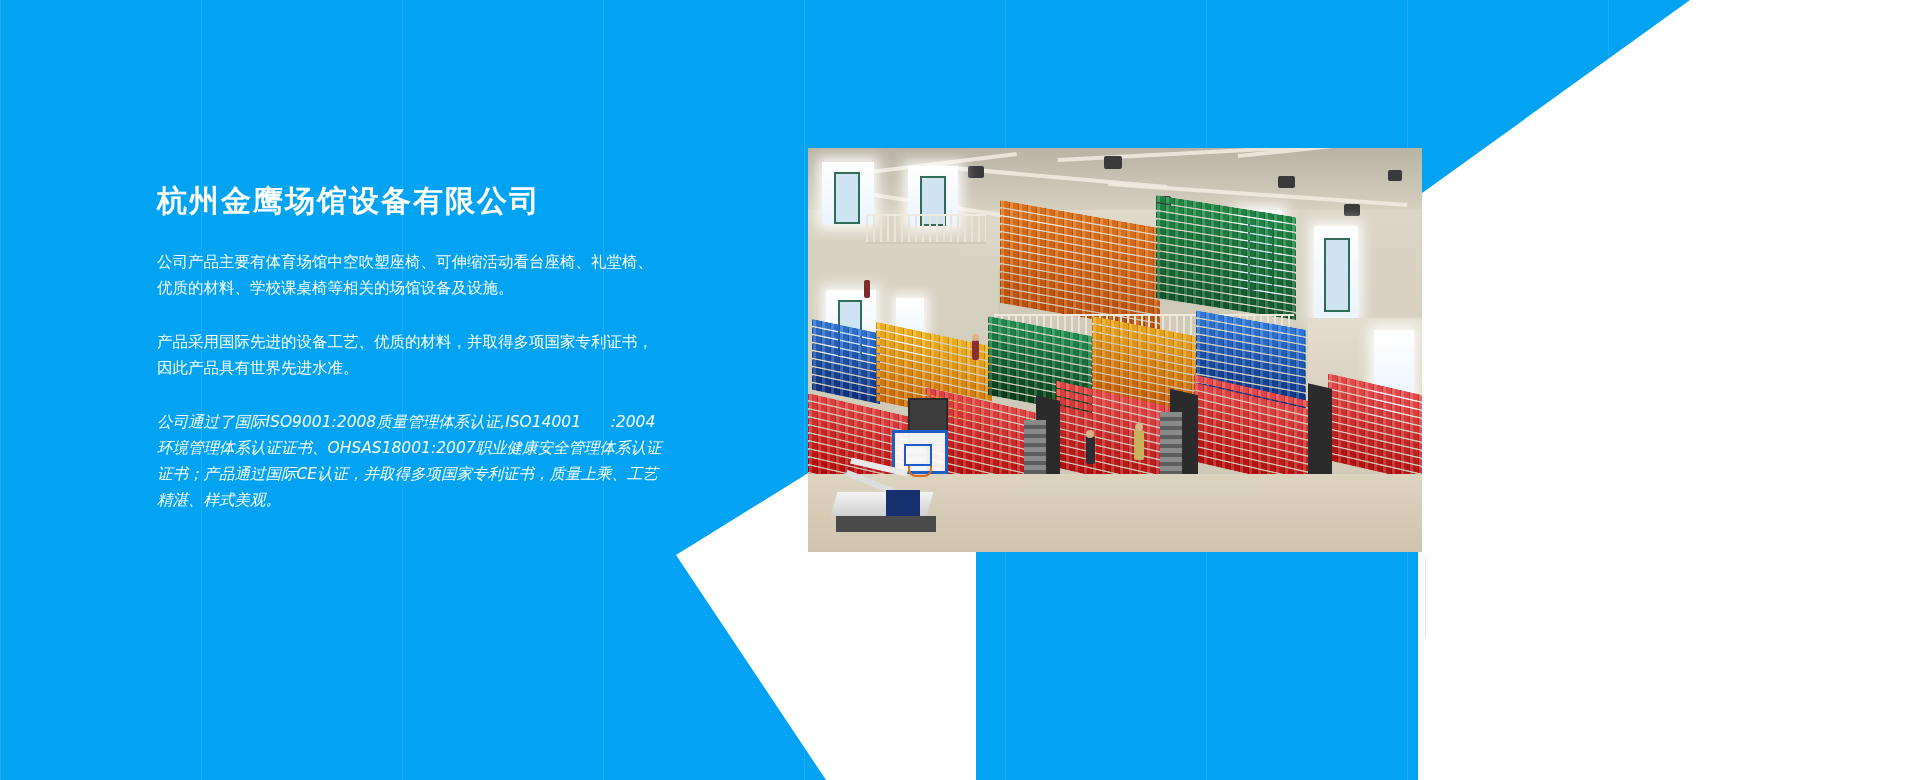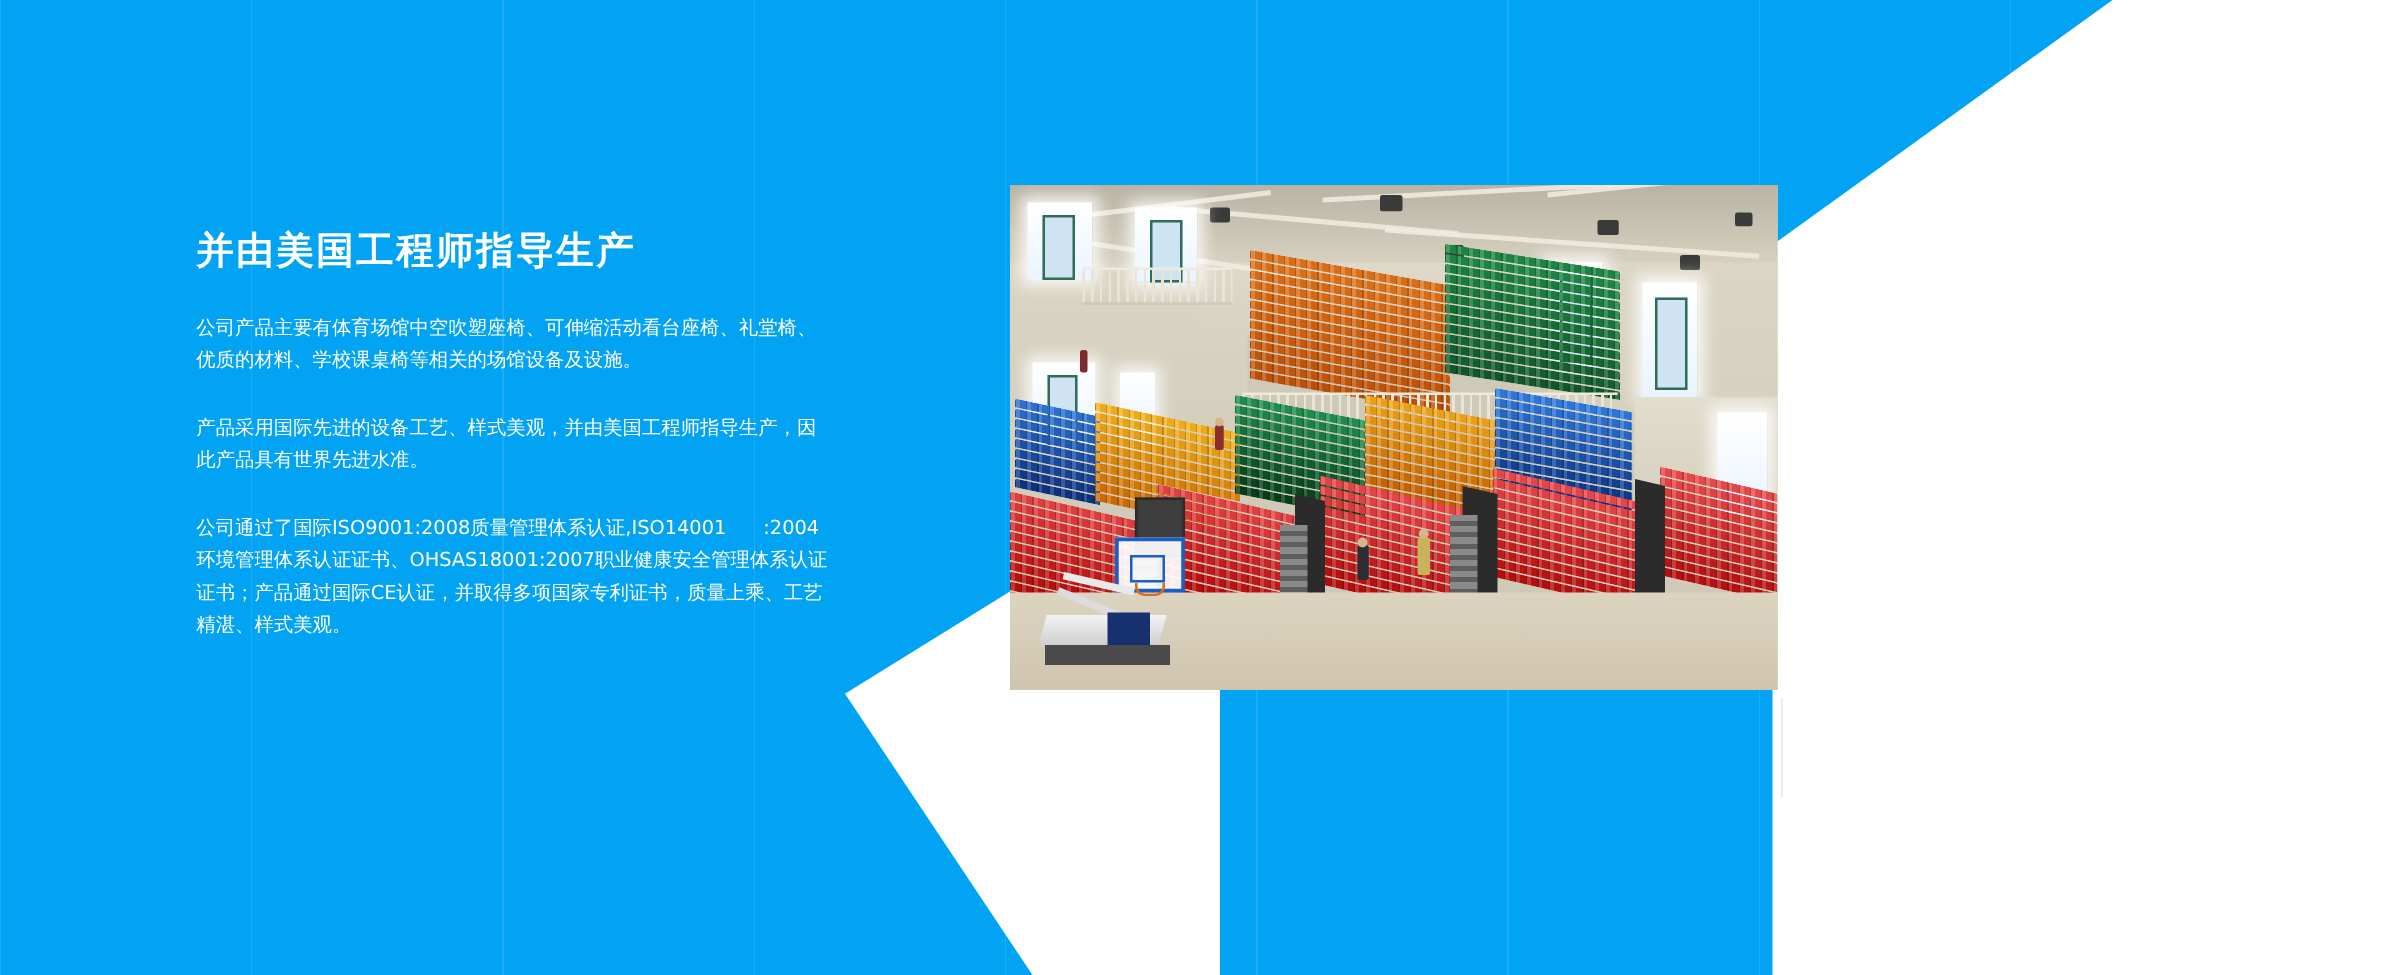--- a/index.html
+++ b/index.html
@@ -41,21 +41,21 @@
   .text-col{position:absolute;left:157px;top:183px;width:520px;}
   .title{
     font-size:30px;font-weight:bold;color:#ffffff;letter-spacing:2px;
     line-height:1.2;margin:0 0 30px 0;white-space:nowrap;
     font-family:"DejaVu Sans","Liberation Sans",sans-serif;
   }
   .para{
     font-size:15.5px;color:#ffffff;line-height:26px;margin:0 0 28px 0;
     width:505px;font-family:"DejaVu Sans","Liberation Sans",sans-serif;
   }
-  .para:last-child{margin-bottom:0;}
+  .para:last-child{margin-bottom:0;font-style:italic;}
 
   
   .photo{
     position:absolute;left:808px;top:148px;width:614px;height:404px;
     overflow:hidden;background:#cfc9b8;
   }
   .ph{position:absolute;}
   
   .wall-left{left:0;top:0;width:190px;height:404px;background:linear-gradient(180deg,#ded8c8 0%,#d2ccba 60%,#c9c2af 100%);}
   .wall-mid{left:150px;top:0;width:330px;height:120px;background:linear-gradient(180deg,#e6e1d2,#d8d2c2);}
@@ -91,23 +91,23 @@
     <div class="divider" style="left:405px;"></div>
     <div class="divider" style="left:605px;"></div>
   </div>
 
   <div class="blue-bg"></div>
   <div class="gridlines"></div>
 
   <div class="arrow-wedge"></div>
 
   <div class="text-col">
-    <h1 class="title">并由美国工程师指导生产</h1>
+    <h1 class="title">杭州金鹰场馆设备有限公司</h1>
     <p class="para">公司产品主要有体育场馆中空吹塑座椅、可伸缩活动看台座椅、礼堂椅、优质的材料、学校课桌椅等相关的场馆设备及设施。</p>
-    <p class="para">产品采用国际先进的设备工艺、样式美观，并由美国工程师指导生产，因此产品具有世界先进水准。</p>
+    <p class="para">产品采用国际先进的设备工艺、优质的材料，并取得多项国家专利证书，因此产品具有世界先进水准。</p>
     <p class="para">公司通过了国际ISO9001:2008质量管理体系认证,ISO14001&nbsp;&nbsp;&nbsp;&nbsp;&nbsp;&nbsp;:2004环境管理体系认证证书、OHSAS18001:2007职业健康安全管理体系认证证书；产品通过国际CE认证，并取得多项国家专利证书，质量上乘、工艺精湛、样式美观。</p>
   </div>
 
   <div class="photo">
 
     <div class="ph wall-left"></div>
     <div class="ph wall-mid"></div>
     <div class="ph wall-right"></div>
     <div class="ph ceiling"></div>
 

